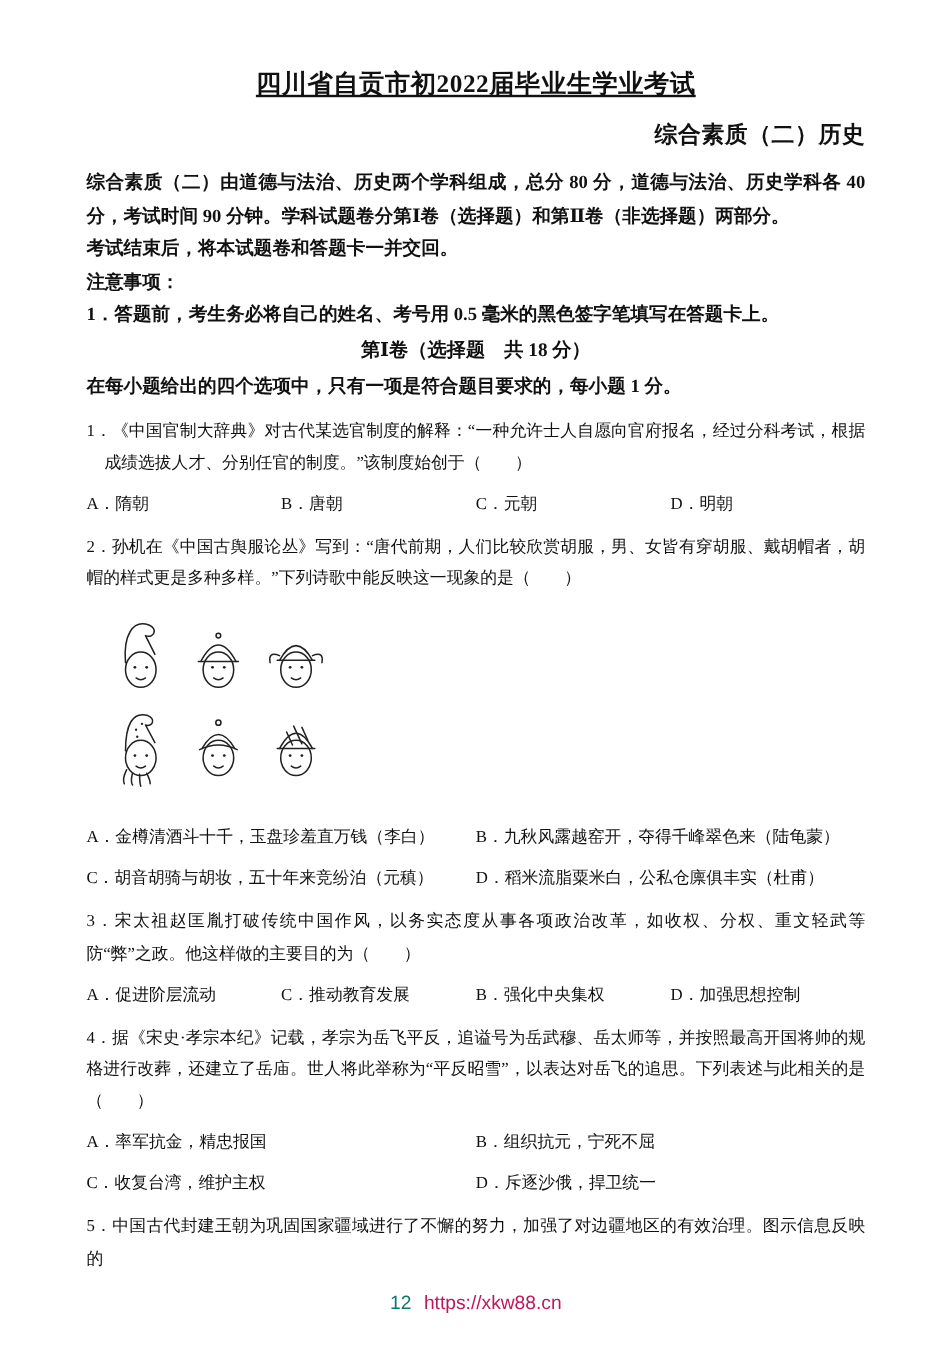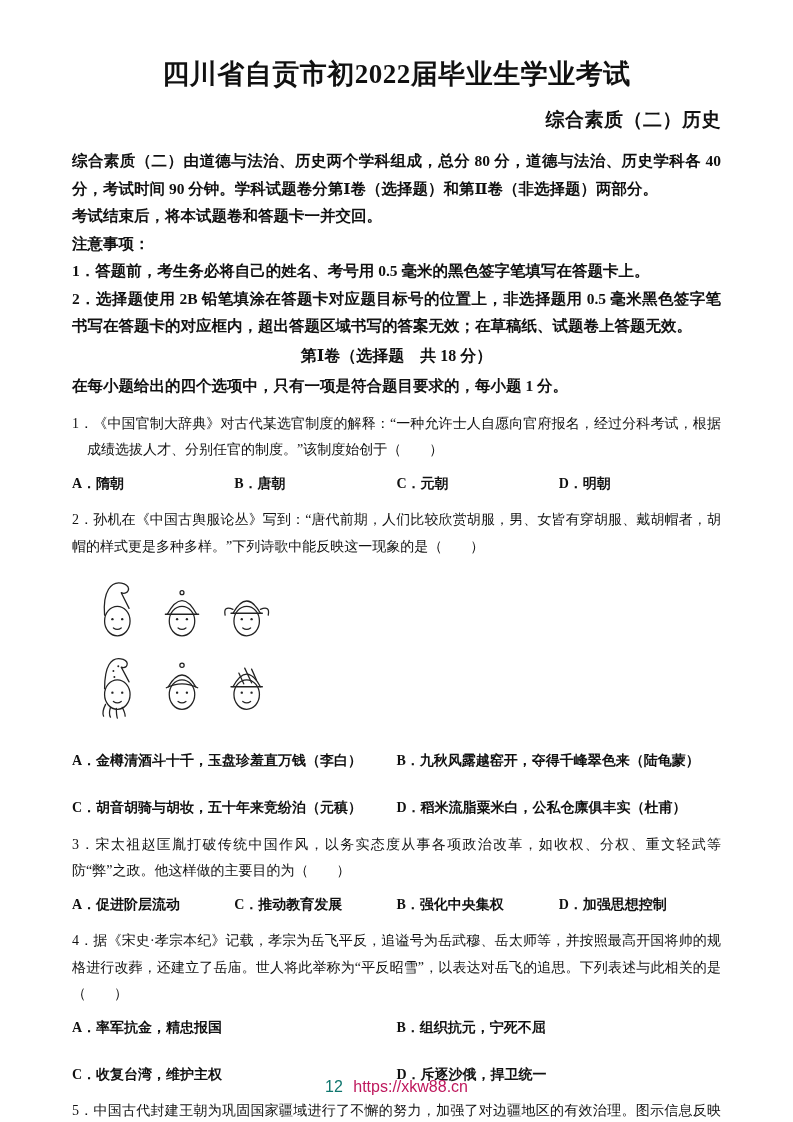--- a/index.html
+++ b/index.html
@@ -10,24 +10,25 @@
     margin: 0 auto;
     background: #ffffff;
     box-sizing: border-box;
     padding: 56px 72px 0 72px;
     overflow: hidden;
     font-family: "Liberation Serif", "DejaVu Serif", serif;
     color: #111111;
   }
   .title {
     margin: 0 0 15px 0;
-    font-size: 27px;
+    font-size: 21px;
     font-weight: 700;
     text-align: center;
     letter-spacing: 0.5px;
+    text-decoration: underline;
   }
   .subtitle {
     margin: 0 0 14px 0;
     font-size: 19px;
     font-weight: 700;
     text-align: right;
     letter-spacing: 0.5px;
   }
   .bold-par {
     margin: 0;
@@ -46,23 +47,23 @@
   .question { margin-top: 11px; font-size: 14px; }
   .stem {
     margin: 0 0 7px 0;
     line-height: 1.9;
     text-align: justify;
     font-weight: 400;
   }
   .hang { padding-left: 15px; text-indent: -15px; }
   .options {
     display: grid;
-    row-gap: 22px;
+    row-gap: 9px;
     line-height: 1.8;
-    font-weight: 700;
+    font-weight: 400;
   }
   .options-4 { grid-template-columns: repeat(4, 1fr); }
   .options-2 { grid-template-columns: 1fr 1fr; }
   .option { white-space: nowrap; }
   .figure-wrap { margin: 6px 0 10px 12px; }
   .footer {
     position: absolute;
     left: 0; right: 0;
     bottom: 26px;
     text-align: center;
@@ -77,21 +78,20 @@
 
 <div class="page">
 
   <h1 class="title">四川省自贡市初2022届毕业生学业考试</h1>
   <h2 class="subtitle">综合素质（二）历史</h2>
 
   <p class="bold-par">综合素质（二）由道德与法治、历史两个学科组成，总分 80 分，道德与法治、历史学科各 40 分，考试时间 90 分钟。学科试题卷分第Ⅰ卷（选择题）和第Ⅱ卷（非选择题）两部分。</p>
   <p class="bold-par">考试结束后，将本试题卷和答题卡一并交回。</p>
   <p class="bold-par">注意事项：</p>
   <p class="bold-par">1．答题前，考生务必将自己的姓名、考号用 0.5 毫米的黑色签字笔填写在答题卡上。</p>
-  <p class="bold-par">2．选择题使用 2B 铅笔填涂在答题卡对应题目标号的位置上，非选择题用 0.5 毫米黑色签字笔书写在答题卡的对应框内，超出答题区域书写的答案无效；在草稿纸、试题卷上答题无效。</p>
 
   <h3 class="section-title">第Ⅰ卷（选择题　共 18 分）</h3>
   <p class="bold-par">在每小题给出的四个选项中，只有一项是符合题目要求的，每小题 1 分。</p>
 
   <div class="question">
     <p class="stem hang">1．《中国官制大辞典》对古代某选官制度的解释：“一种允许士人自愿向官府报名，经过分科考试，根据成绩选拔人才、分别任官的制度。”该制度始创于（　　）</p>
     <div class="options options-4">
       <span class="option">A．隋朝</span>
       <span class="option">B．唐朝</span>
       <span class="option">C．元朝</span>

